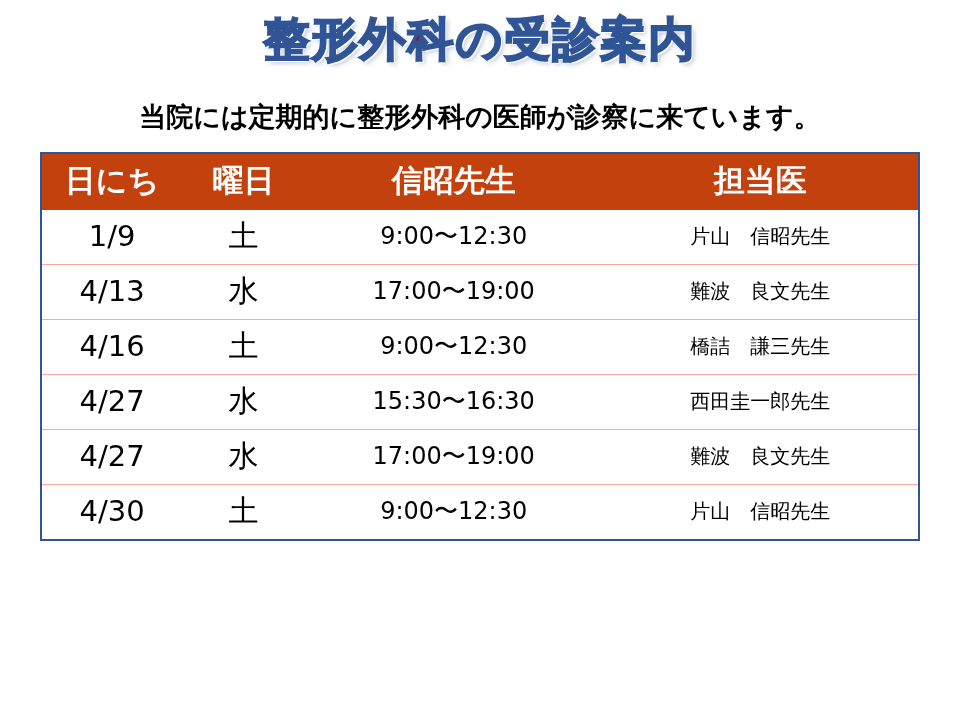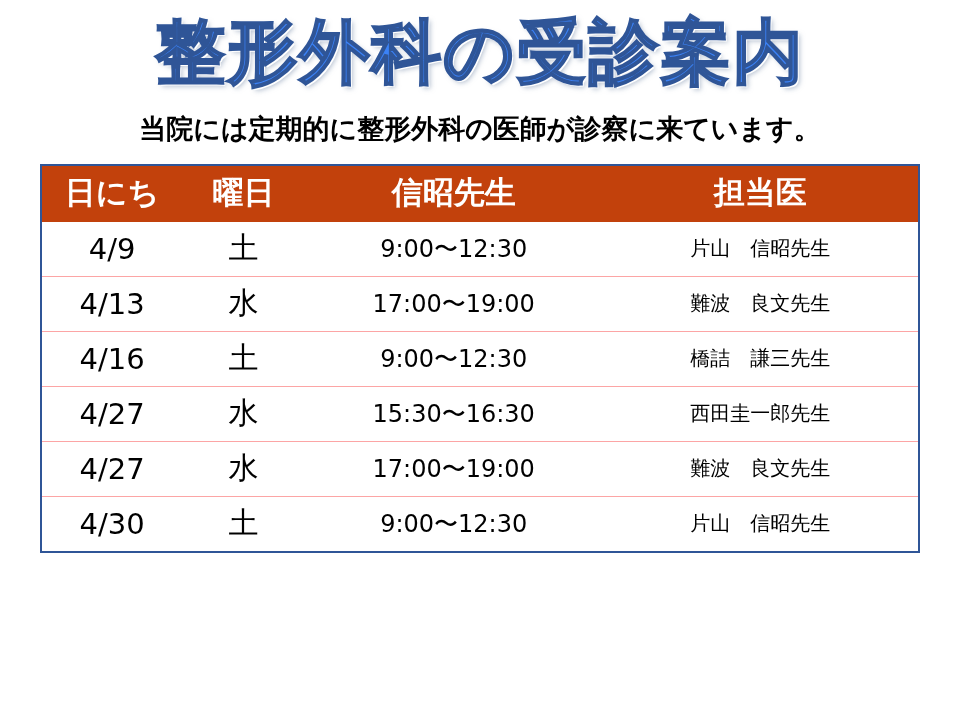--- a/index.html
+++ b/index.html
@@ -21,36 +21,36 @@
   }
 
   
   .title-wrap {
     text-align: center;
     padding-top: 14px;
   }
   .title {
     display: inline-block;
     font-family: "DejaVu Sans", "Liberation Sans", sans-serif;
-    font-size: 70px;
+    font-size: 46px;
     font-weight: bold;
     letter-spacing: 2px;
-    color: #3b82f6;
+    color: #7f1d1d;
     -webkit-text-stroke: 2px #2f5597;
     text-shadow:
        2px 2px 0 #ffffff,
        3px 3px 5px rgba(120,140,170,0.55);
     line-height: 1.1;
     white-space: nowrap;
   }
 
   
   .lead {
     text-align: center;
-    margin-top: 18px;
+    margin-top: 32px;
     font-family: "DejaVu Sans", "Liberation Sans", sans-serif;
     font-weight: bold;
     color: #000000;
     font-size: 27px;
     line-height: 1.45;
   }
   .lead div {
     white-space: nowrap;
   }
 
@@ -133,21 +133,21 @@
       <thead>
         <tr>
           <th>日にち</th>
           <th>曜日</th>
           <th>信昭先生</th>
           <th>担当医</th>
         </tr>
       </thead>
       <tbody>
         <tr>
-          <td class="cell-date">4/9</td>
+          <td class="cell-date">1/9</td>
           <td class="cell-day">土</td>
           <td class="cell-time">9:00〜12:30</td>
           <td class="cell-doctor">片山　信昭先生</td>
         </tr>
         <tr>
           <td class="cell-date">4/13</td>
           <td class="cell-day">水</td>
           <td class="cell-time">17:00〜19:00</td>
           <td class="cell-doctor">難波　良文先生</td>
         </tr>

